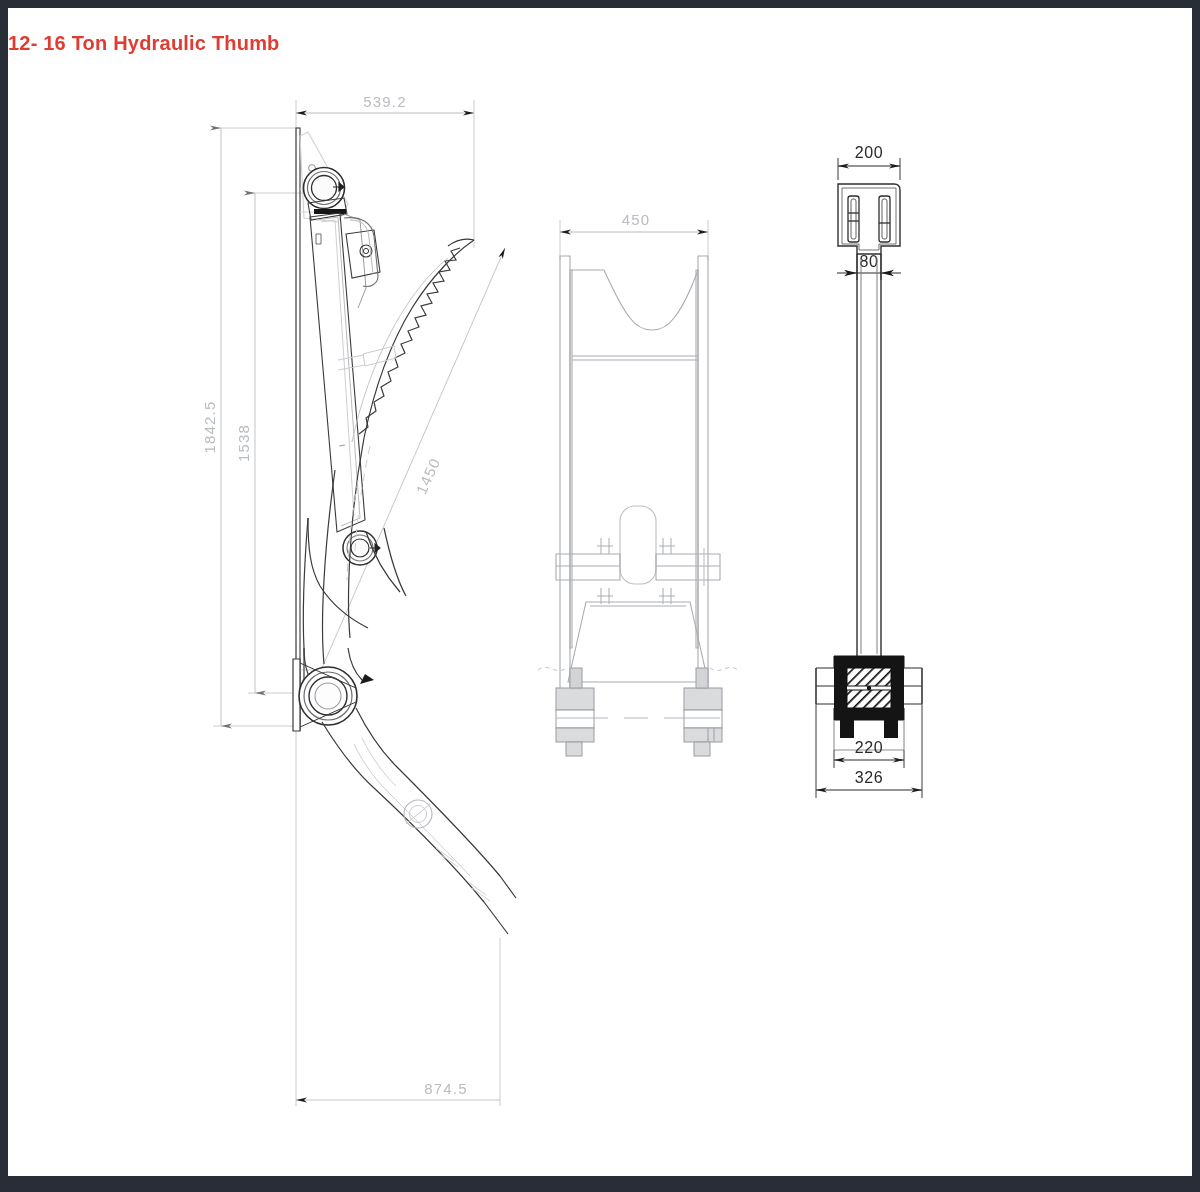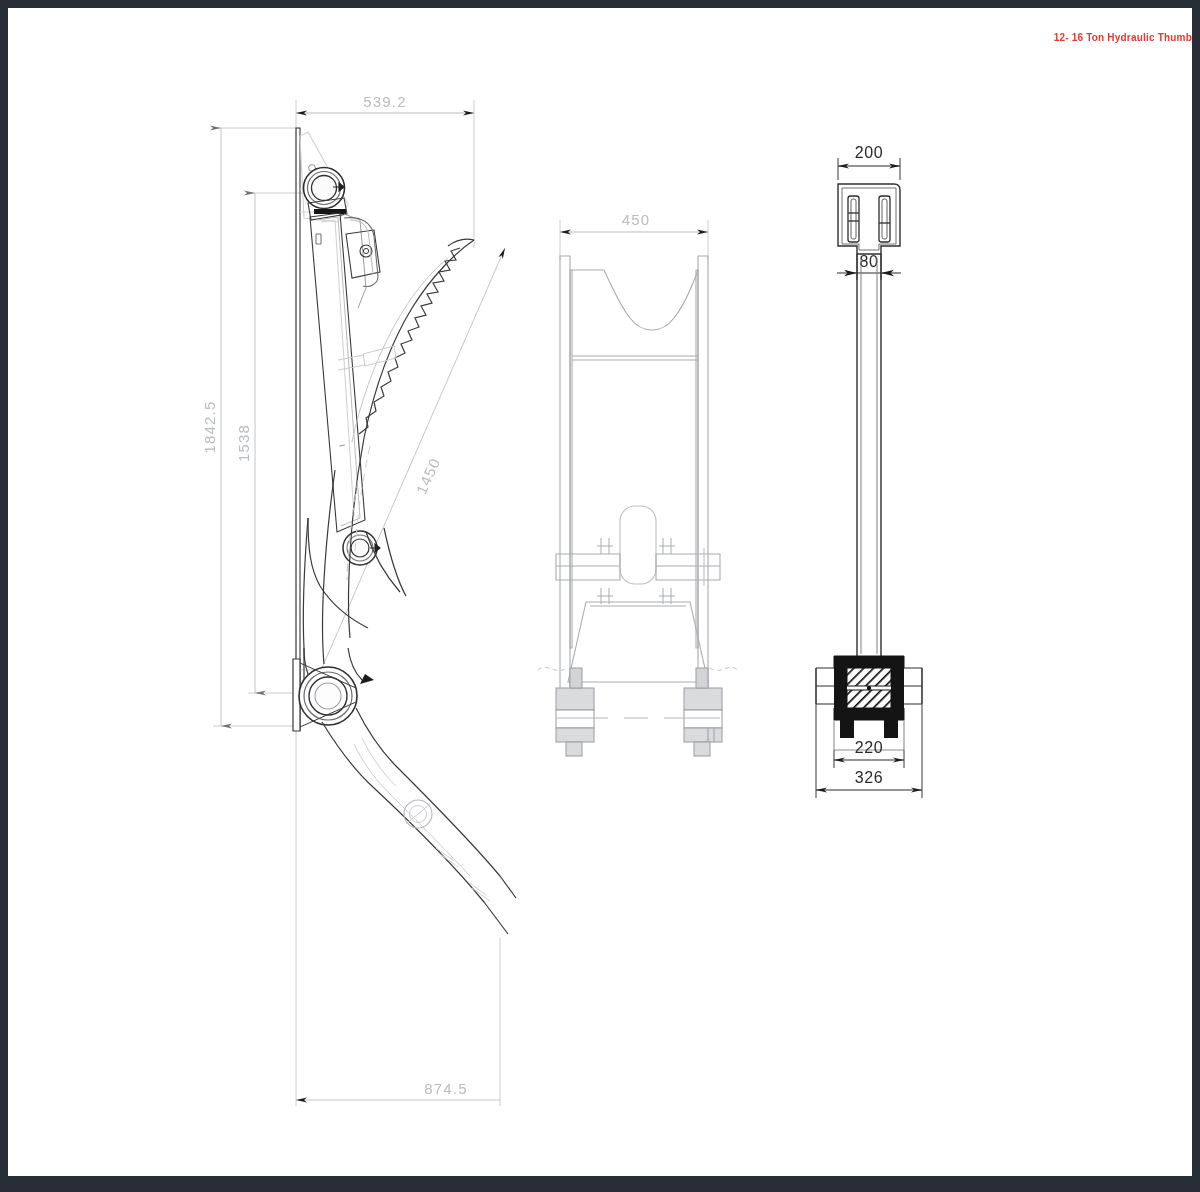--- a/index.html
+++ b/index.html
@@ -1,19 +1,19 @@
 <!DOCTYPE html>
 <html><head>
 <meta charset="utf-8">
 <style>
   html,body{margin:0;padding:0;background:#282d37;}
   body{width:1200px;height:1192px;overflow:hidden;font-family:"Liberation Sans",sans-serif;}
   #frame{position:absolute;left:8px;top:8px;width:1184px;height:1168px;background:#ffffff;}
-  #title{position:absolute;left:0;top:24px;width:1184px;text-align:right;
-         font-family:"Liberation Sans",sans-serif;font-weight:bold;font-size:10px;
+  #title{position:absolute;left:0;top:24px;width:1184px;text-align:left;
+         font-family:"Liberation Sans",sans-serif;font-weight:bold;font-size:20px;
          letter-spacing:.2px;color:#e03c31;}
   svg{position:absolute;left:0;top:0;}
   .dimtxt{font-family:"Liberation Sans",sans-serif;fill:#b9bcc0;font-size:15px;letter-spacing:1.2px;}
   .dimtxt-dk{font-family:"Liberation Sans",sans-serif;fill:#2a2a2a;font-size:16px;letter-spacing:.6px;}
 </style>
 </head>
 <body>
 
 <div id="frame">
 

